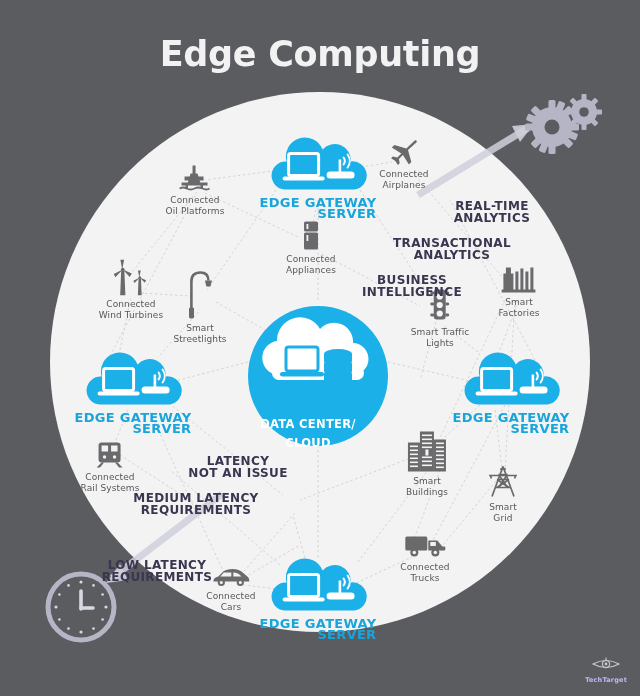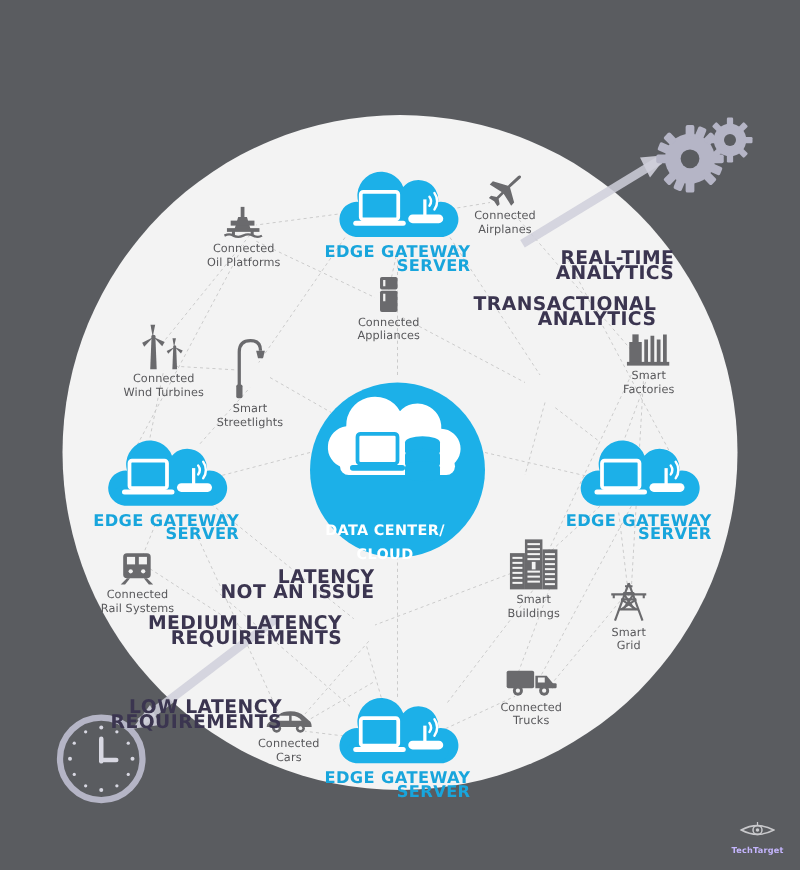--- a/index.html
+++ b/index.html
@@ -77,26 +77,26 @@
     font-size: 11.5px;
     font-weight: bold;
     line-height: 13px;
     letter-spacing: 0.3px;
     white-space: pre-line;
     text-align: center;
   }
   .annot {
     position: absolute;
     color: #3b3550;
-    font-size: 15px;
+    font-size: 12px;
     font-weight: bold;
     line-height: 12px;
     letter-spacing: 0.35px;
     white-space: pre-line;
-    text-align: right;
+    text-align: center;
     transform: translate(-50%, -50%);
     font-family: "DejaVu Sans", sans-serif;
   }
   #brand {
     position: absolute;
     right: 13px;
     bottom: 12px;
     text-align: center;
     color: #c4b5fd;
   }
@@ -106,20 +106,21 @@
     letter-spacing: 0.2px;
     display: block;
     margin-top: 1px;
   }
 </style>
 </head>
 <body>
 
 <div id="stage">
 
+  <div id="title">Edge Computing</div>
 
   <div id="bigcircle"></div>
 
   <svg id="svg-layer" viewBox="0 0 640 696">
     <g stroke="#c9c9c9" stroke-width="0.8" fill="none" stroke-dasharray="2.5,2.5" opacity="0.95">
 
       <path d="M318,300 L318,200"></path>
       <path d="M248,362 L175,381"></path>
       <path d="M388,362 L470,381"></path>
       <path d="M318,430 L318,560"></path>
@@ -410,20 +411,38 @@
       <svg width="26" height="52" viewBox="0 0 26 52" fill="#6a6a6d">
         <path d="M4,48 L4,14 q0,-9 9,-9 q8,0 8,8" fill="none" stroke="#6a6a6d" stroke-width="2.6"></path>
         <path d="M17.5,13 L24.5,13 L23,19 L19,19 Z"></path>
         <rect x="1.6" y="40" width="5" height="11" rx="1.4"></rect>
       </svg>
     </span>
     <span class="node-label">Smart
 Streetlights</span>
   </div>
 
+  <div class="node" style="left:440px; top:318px;">
+    <span class="node-icon">
+      <svg width="24" height="36" viewBox="0 0 24 36" fill="#6a6a6d">
+        <rect x="6" y="2" width="12" height="30" rx="3"></rect>
+        <rect x="2.5" y="4" width="4" height="3" rx="1.4"></rect>
+        <rect x="2.5" y="15" width="4" height="3" rx="1.4"></rect>
+        <rect x="2.5" y="26" width="4" height="3" rx="1.4"></rect>
+        <rect x="17.5" y="4" width="4" height="3" rx="1.4"></rect>
+        <rect x="17.5" y="15" width="4" height="3" rx="1.4"></rect>
+        <rect x="17.5" y="26" width="4" height="3" rx="1.4"></rect>
+        <circle cx="12" cy="9" r="3.1" fill="#f3f3f3"></circle>
+        <circle cx="12" cy="17.5" r="3.1" fill="#f3f3f3"></circle>
+        <circle cx="12" cy="26" r="3.1" fill="#f3f3f3"></circle>
+      </svg>
+    </span>
+    <span class="node-label">Smart Traffic
+Lights</span>
+  </div>
 
   <div class="node" style="left:519px; top:292px;">
     <span class="node-icon">
       <svg width="36" height="28" viewBox="0 0 36 28" fill="#6a6a6d">
         <path d="M2,26 L2,8 L12,8 L12,26 Z"></path>
         <rect x="4.5" y="2" width="5" height="7"></rect>
         <path d="M14,26 L14,6 L17,6 L17,26 Z"></path>
         <path d="M19,26 L19,3 L22,3 L22,26 Z"></path>
         <path d="M24,26 L24,6 L27,6 L27,26 Z"></path>
         <path d="M29,26 L29,2 L32,2 L32,26 Z"></path>
@@ -538,20 +557,22 @@
       </svg>
     </span>
     <span class="node-label">Connected
 Cars</span>
   </div>
 
   <div class="annot" style="left:492px; top:212px;">REAL-TIME
 ANALYTICS</div>
   <div class="annot" style="left:452px; top:249px;">TRANSACTIONAL
 ANALYTICS</div>
+  <div class="annot" style="left:412px; top:286px;">BUSINESS
+INTELLIGENCE</div>
   <div class="annot" style="left:238px; top:467px;">LATENCY
 NOT AN ISSUE</div>
   <div class="annot" style="left:196px; top:504px;">MEDIUM LATENCY
 REQUIREMENTS</div>
   <div class="annot" style="left:157px; top:571px;">LOW LATENCY
 REQUIREMENTS</div>
 
   <div id="brand">
     <svg width="30" height="15" viewBox="0 0 30 15">
       <path d="M2,8 q13,-7 26,0 q-13,7 -26,0 Z" fill="none" stroke="#c9c9cc" stroke-width="1.2"></path>

